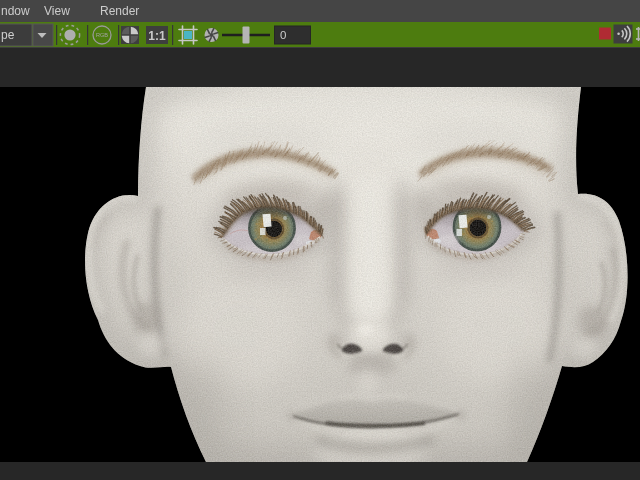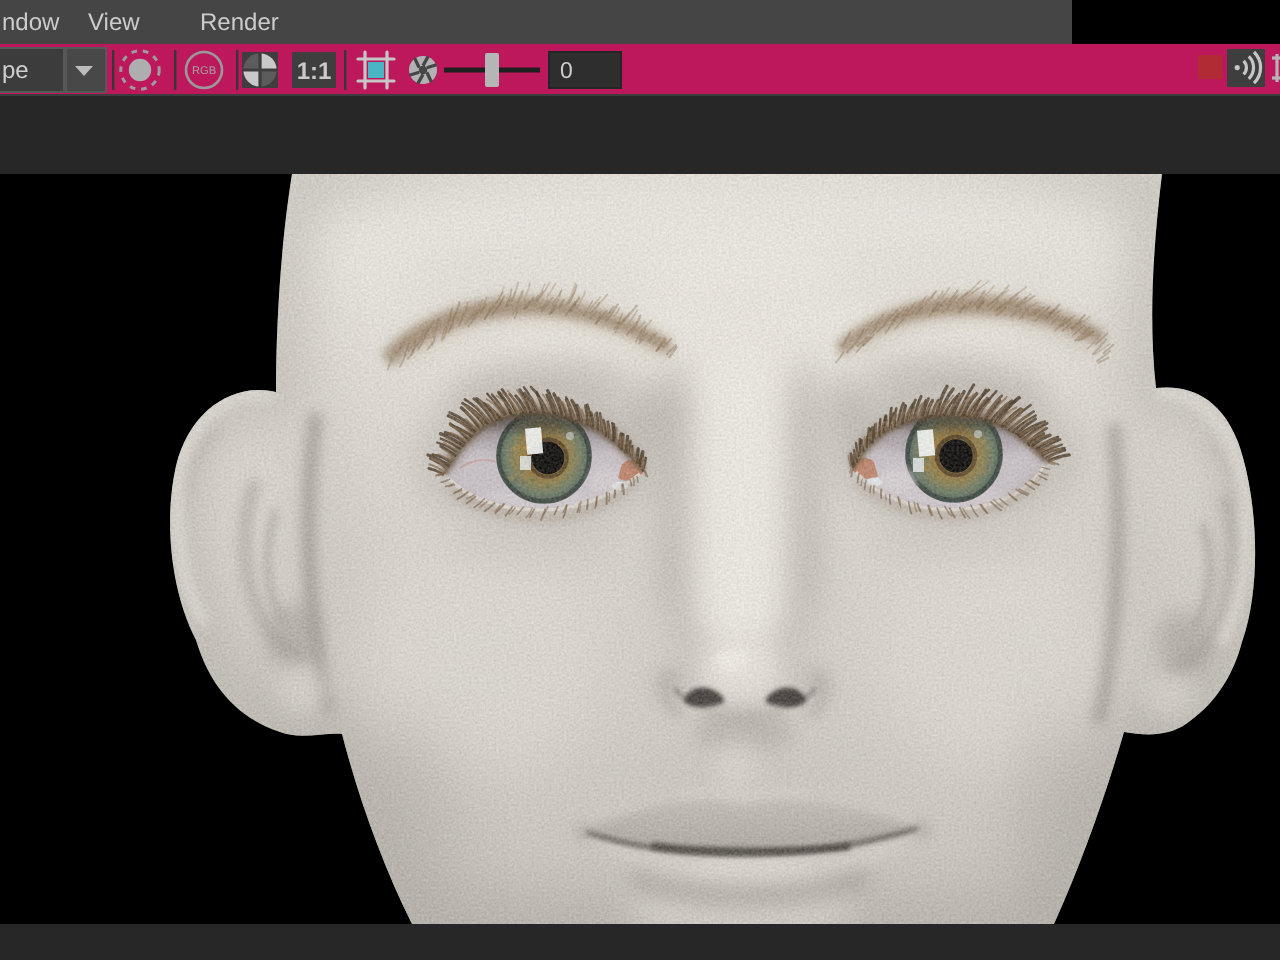--- a/index.html
+++ b/index.html
@@ -1,19 +1,19 @@
 <!DOCTYPE html>
 <html><head><meta charset="utf-8">
 <style>
   html,body{margin:0;padding:0;width:640px;height:480px;overflow:hidden;background:#000;}
   *{box-sizing:border-box;}
   body{font-family:"Liberation Sans",sans-serif;}
-  #menubar{position:absolute;top:0;left:0;width:536px;height:22px;background:#454545;}
+  #menubar{position:absolute;top:0;left:0;width:640px;height:22px;background:#454545;}
   #menubar span{position:absolute;top:0;line-height:22px;font-size:12px;color:#cccccc;}
-  #toolbar{position:absolute;top:22px;left:0;width:640px;height:25px;background:#be185d;}
+  #toolbar{position:absolute;top:22px;left:0;width:640px;height:25px;background:#4d7c0f;}
   #gapstrip{position:absolute;top:47px;left:0;width:640px;height:40px;background:#272727;border-top:1.5px solid #3d3d3d;}
   #viewport{position:absolute;top:87px;left:0;width:640px;height:375px;background:#000;}
   #botstrip{position:absolute;top:462px;left:0;width:640px;height:18px;background:#272727;}
 </style></head>
 <body>
 <div id="menubar">
   <span style="left:1px;">ndow</span>
   <span style="left:44px;">View</span>
   <span style="left:100px;">Render</span>
 </div>

